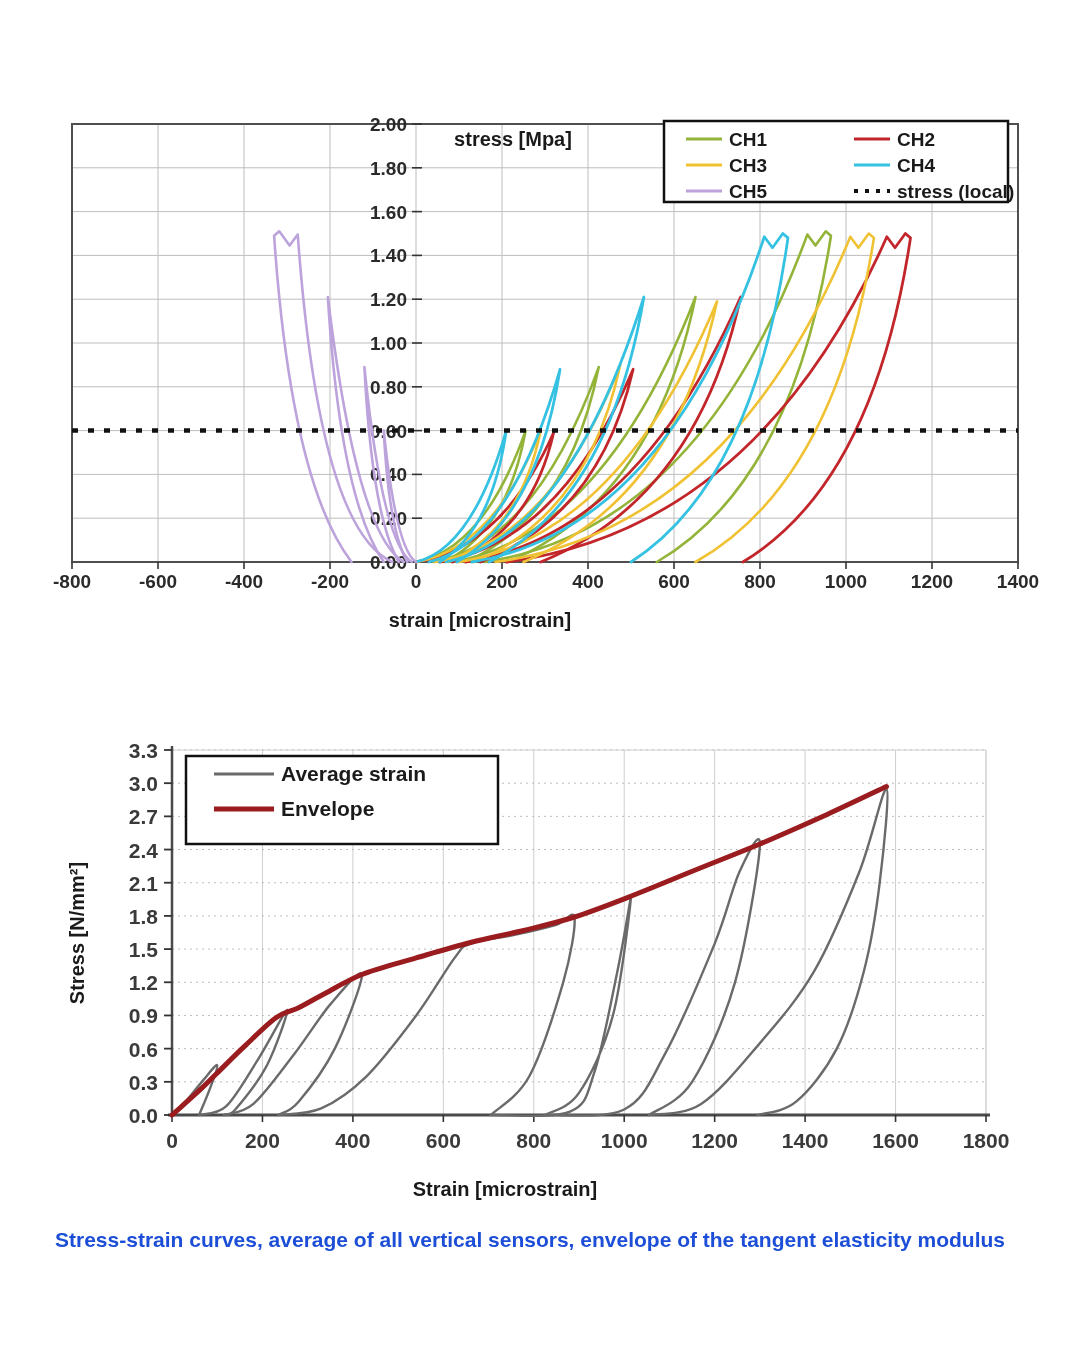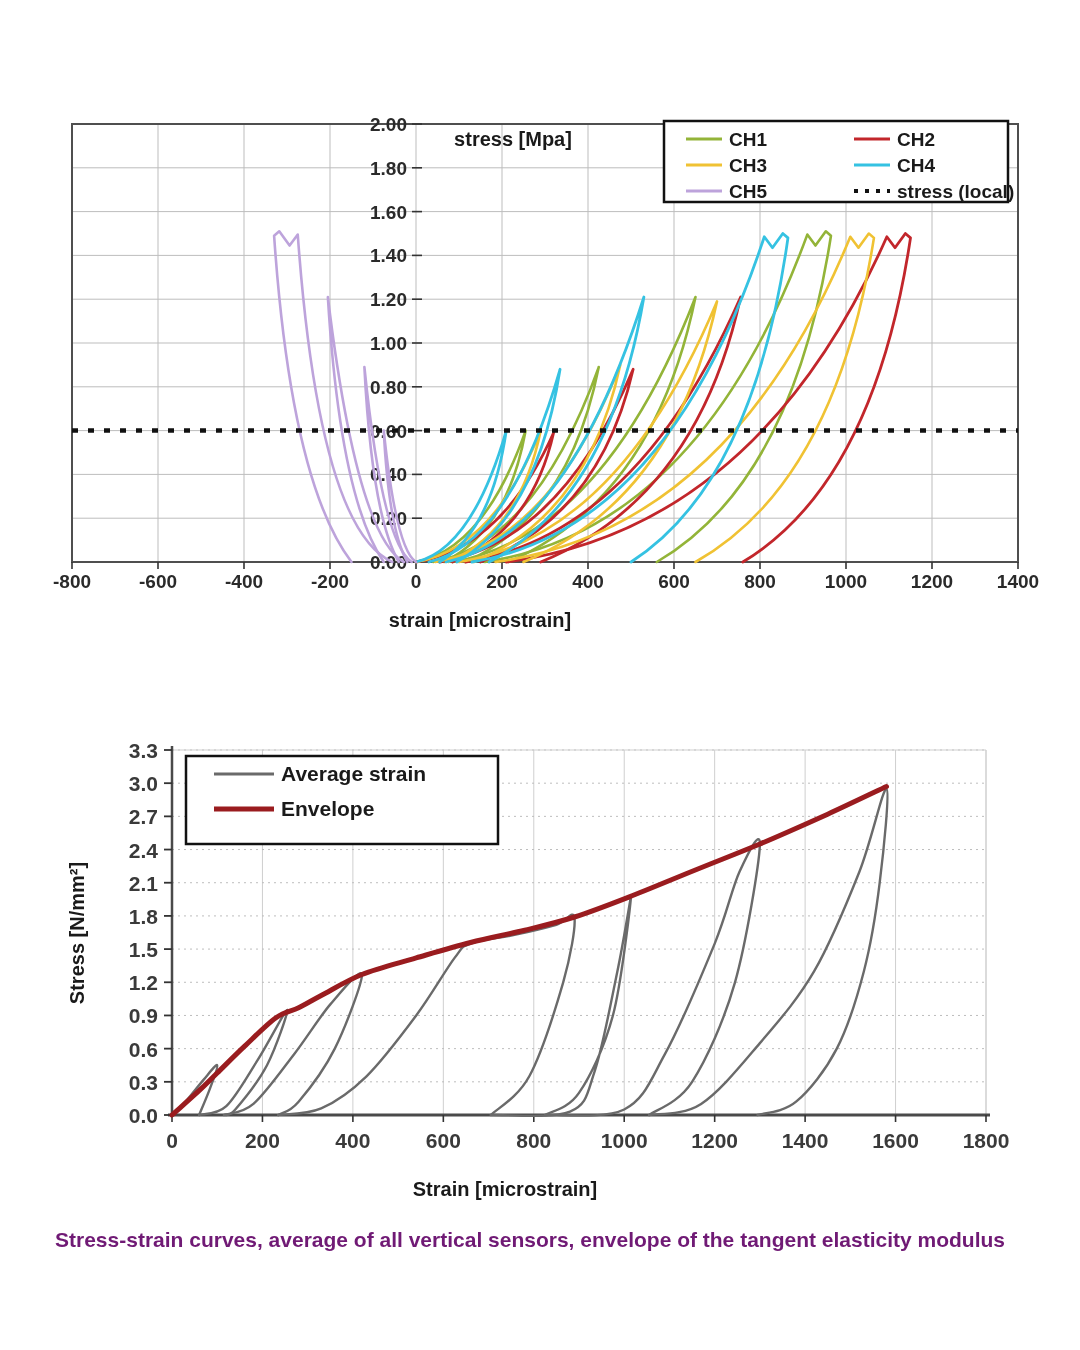--- a/index.html
+++ b/index.html
@@ -1,20 +1,20 @@
 <!DOCTYPE html>
 <html><head>
 <meta charset="utf-8">
 <style>
   html,body{margin:0;padding:0;background:#ffffff;}
   .page{position:relative;width:1080px;height:1350px;background:#ffffff;overflow:hidden;
         font-family:"Liberation Sans",sans-serif;}
   svg{position:absolute;left:0;top:0;}
   .caption{position:absolute;left:55px;top:1228px;width:990px;
-           font-size:21px;font-weight:700;color:#701a75;letter-spacing:0px;}
+           font-size:21px;font-weight:700;color:#1d4ed8;letter-spacing:0px;}
   text{font-family:"Liberation Sans",sans-serif;}
 </style>
 </head>
 <body>
 
 <div class="page">
   <svg id="charts" width="1080" height="1210" viewBox="0 0 1080 1210">
       <g>
         <g>
           <line x1="72" y1="124" x2="72" y2="562" stroke="#bdbdbd" stroke-width="1"></line>

